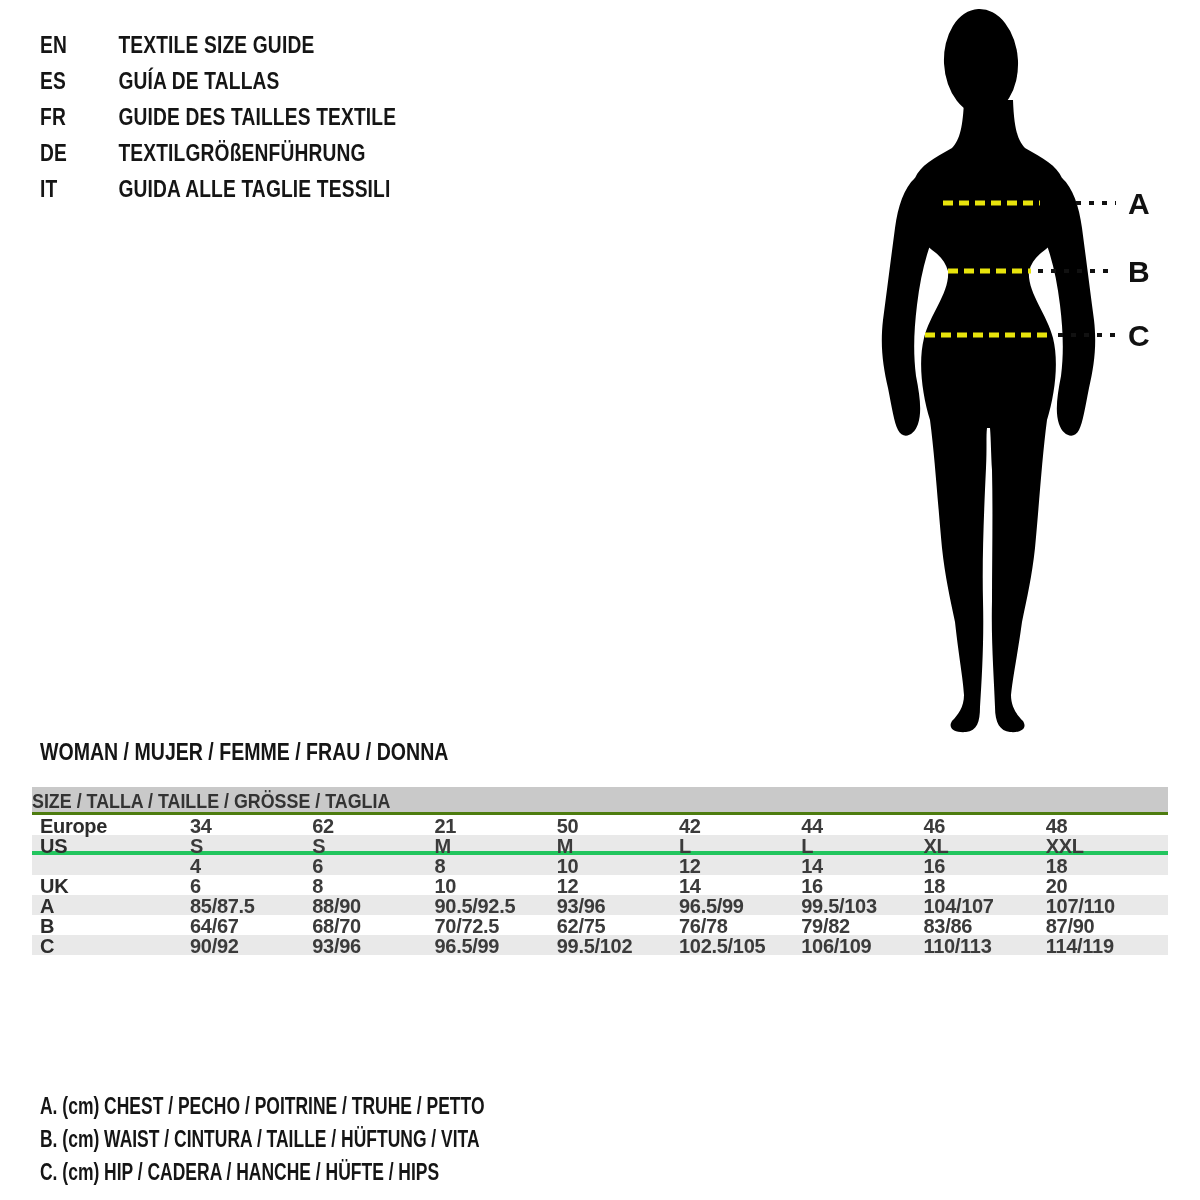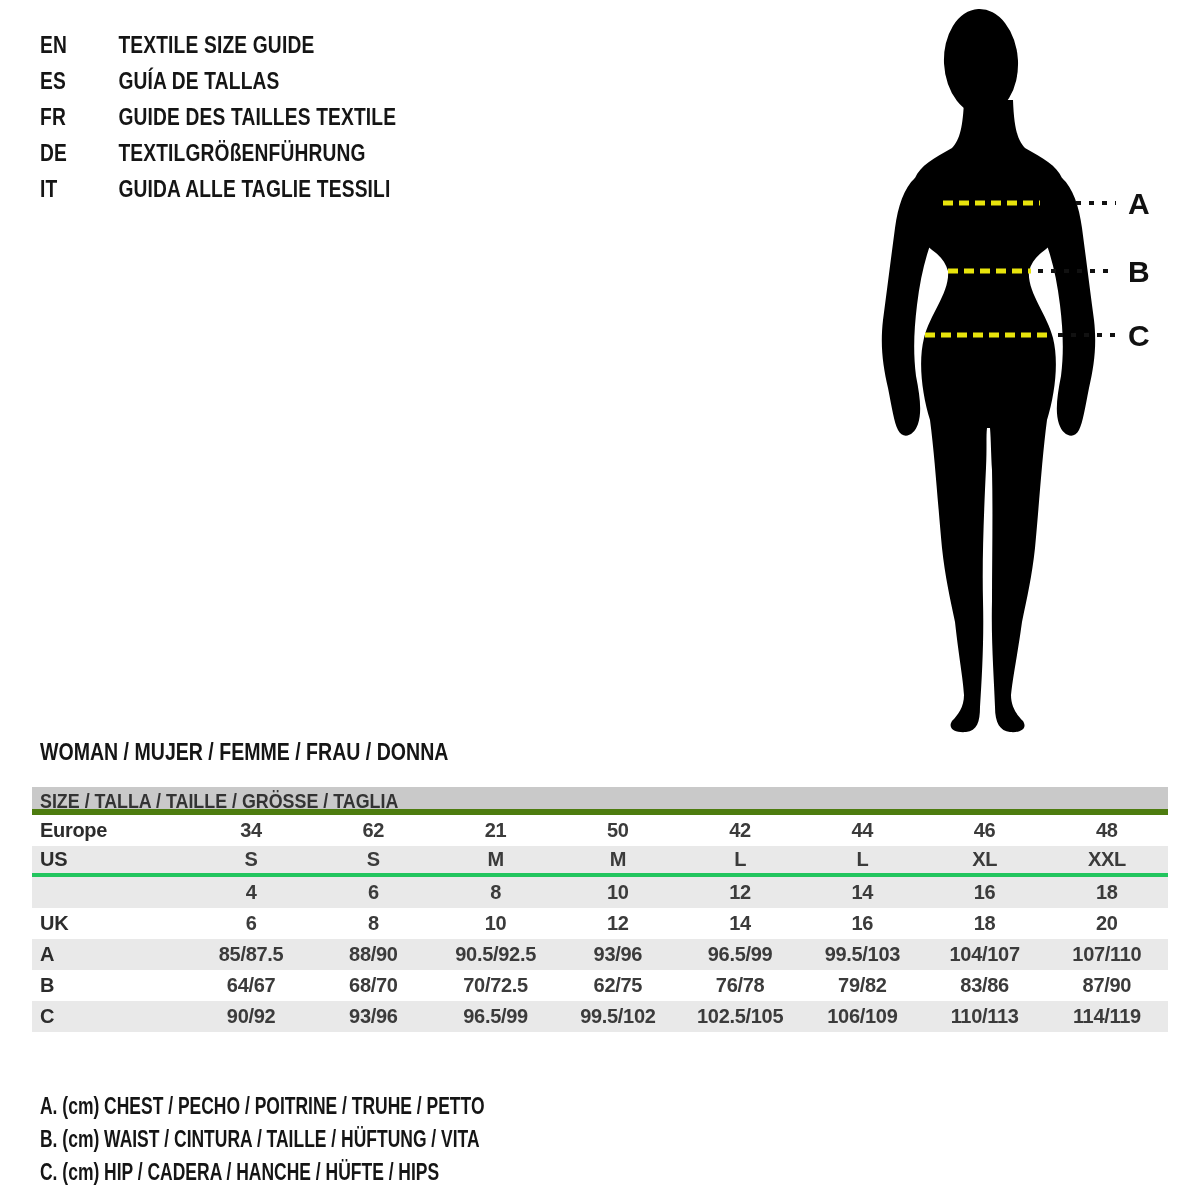--- a/index.html
+++ b/index.html
@@ -29,32 +29,32 @@
   .section-title {
     position:absolute; left:40px; top:739px;
     font-size:23px; font-weight:700; white-space:nowrap;
     transform:scaleX(.85); transform-origin:left center; color:#151515;
   }
 
   
   .size-table { position:absolute; left:32px; top:787px; width:1136px; }
   .thead {
     height:28px; line-height:28px;
-    background:#c9c9c9; border-bottom:6px solid #4d7c0f;
-    padding-left:8px; font-size:21px; font-weight:700; color:#333333;
+    background:#c9c9c9; border-bottom:3px solid #4d7c0f;
+    padding-left:0; font-size:21px; font-weight:700; color:#333333;
   }
   .trow {
     display:grid; grid-template-columns:158px repeat(8, 1fr);
-    height:31px; align-items:center;
+    height:20px; align-items:center;
     font-size:20px; font-weight:700; letter-spacing:-0.3px; color:#3b3b3b;
   }
   .trow.shaded { background:#e9e9e9; border-bottom:4px solid #22c55e; }
   .trow.shaded.last { border-bottom:none; }
   .tlabel { padding-left:8px; text-align:left; color:#2c2c2c; }
-  .tcell { text-align:center; }
+  .tcell { }
 
   
   .legend {
     position:absolute; left:40px; top:1090px;
     transform:scaleX(.76); transform-origin:left top; color:#151515;
   }
   .legend-line { height:33px; line-height:33px; font-size:23px; font-weight:700; white-space:nowrap; }
 </style>
 </head>
 <body>

